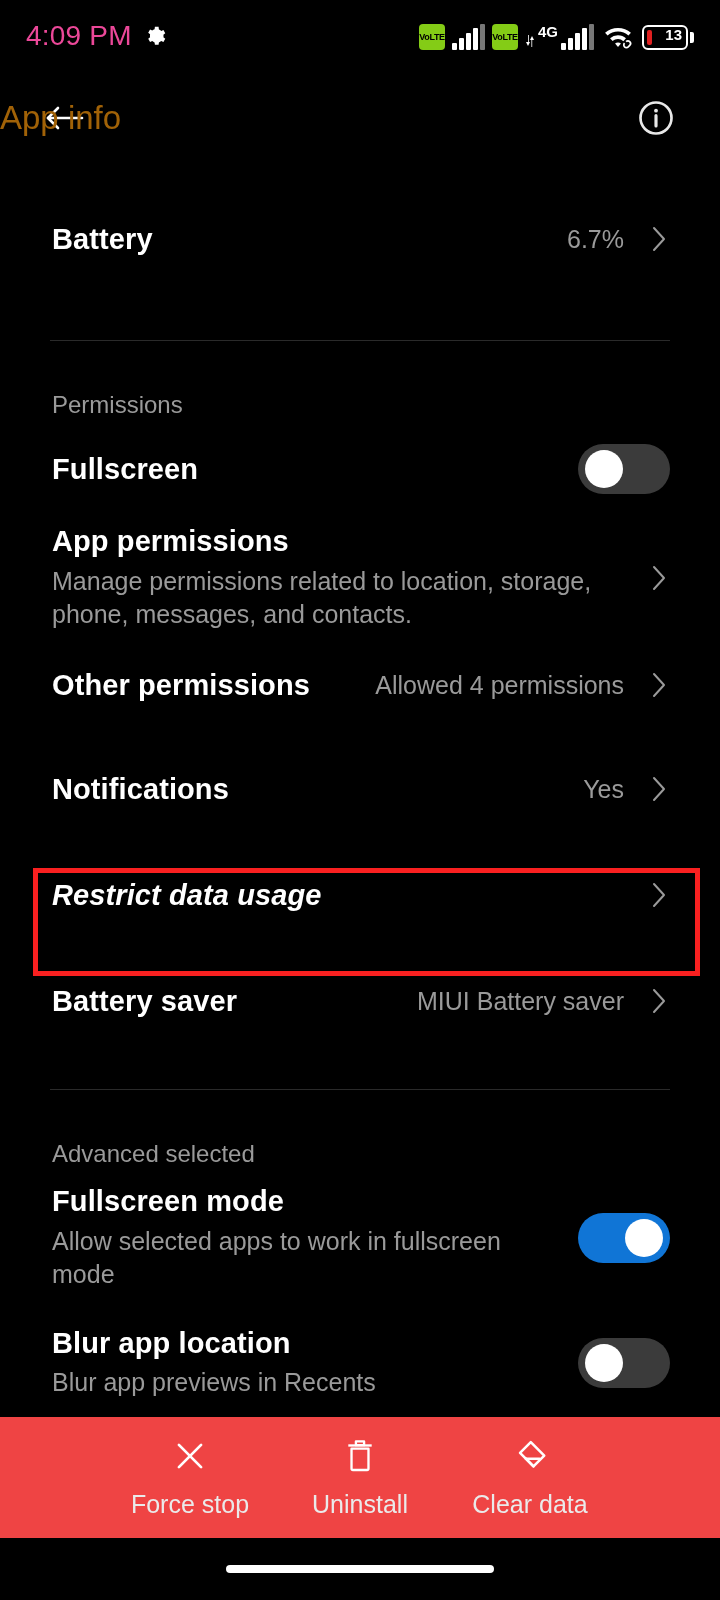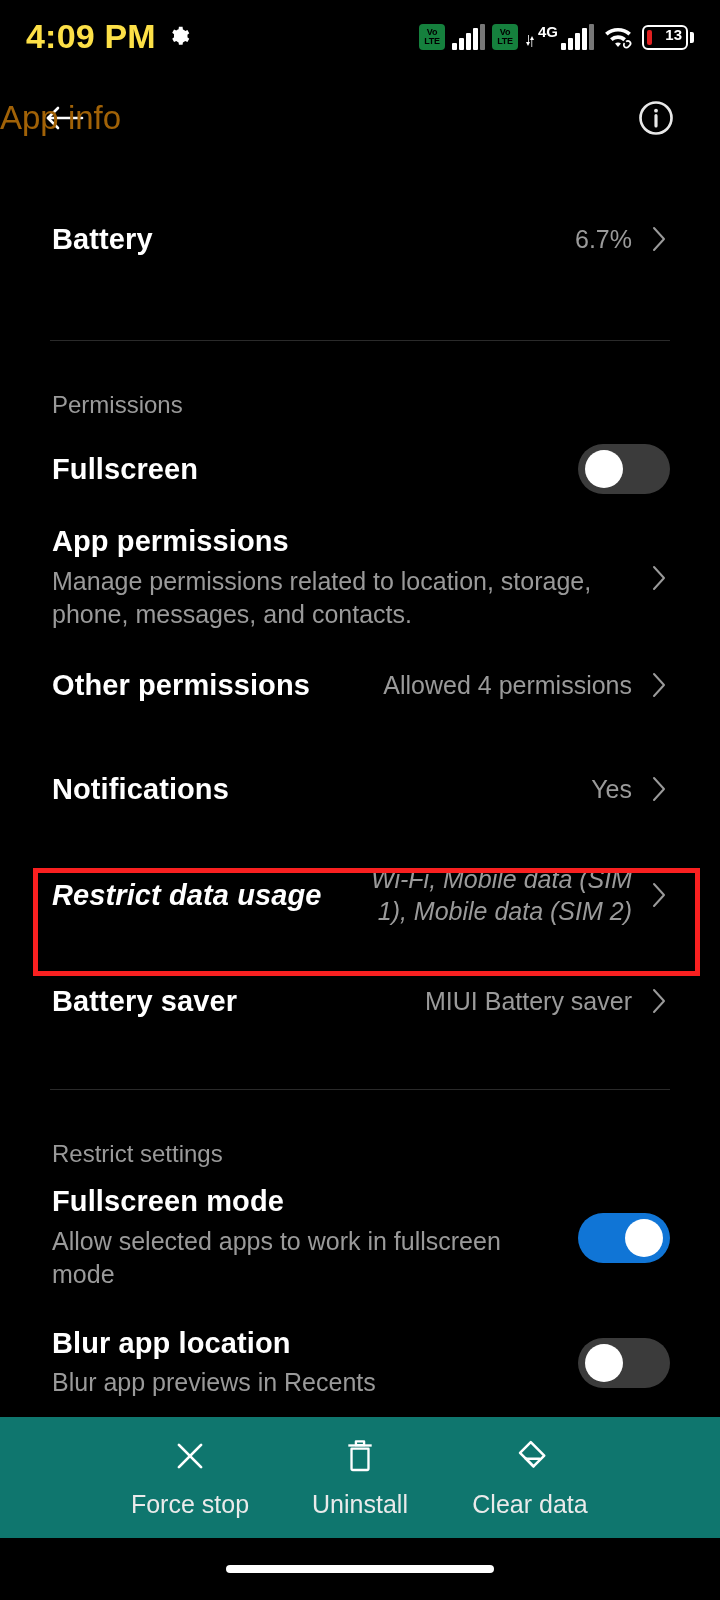--- a/index.html
+++ b/index.html
@@ -17,31 +17,31 @@
   }
 
   
   .statusbar {
     position: absolute; top: 0; left: 0;
     width: 720px; height: 72px;
     display: flex; align-items: center;
     padding: 0 26px;
   }
   .sb-left { display: flex; align-items: center; gap: 12px; }
-  .sb-clock { font-size: 34px; font-weight: 700; letter-spacing: .2px; color: #fde047; }
+  .sb-clock { font-size: 28px; font-weight: 400; letter-spacing: .2px; color: #ec4899; }
   .sb-gear { width: 22px; height: 22px; display: block; }
   .sb-right {
     margin-left: auto;
     display: flex; align-items: flex-end; gap: 7px;
   }
   .volte {
     width: 26px; height: 26px;
-    background: #15803d; color: #000;
+    background: #84cc16; color: #000;
     border-radius: 4px;
-    display: flex; flex-direction: column;
+    display: flex; 
     align-items: center; justify-content: center;
     line-height: 1;
   }
   .volte span { font-size: 9px; font-weight: 700; letter-spacing: -.3px; }
   .bars { display: flex; align-items: flex-end; gap: 2px; height: 26px; }
   .bars i { display: block; width: 5px; background: #fff; border-radius: 1px; }
   .bars i:nth-child(1) { height: 7px; }
   .bars i:nth-child(2) { height: 12px; }
   .bars i:nth-child(3) { height: 17px; }
   .bars i:nth-child(4) { height: 22px; }
@@ -87,20 +87,21 @@
   .content {
     position: absolute; top: 164px; left: 0;
     width: 720px; height: 1253px;
     overflow: hidden;
   }
   .row {
     position: relative;
     display: flex; align-items: center;
     padding: 0 50px 0 52px;
     min-height: 96px;
+    gap: 8px;
   }
   .row-texts { flex: 1 1 auto; min-width: 0; }
   .row-title {
     font-size: 29px; font-weight: 700; color: #fff;
     letter-spacing: .1px; line-height: 1.18;
   }
   .row-sub {
     font-size: 25px; color: #9a9a9a; line-height: 1.34;
     margin-top: 6px; max-width: 545px;
   }
@@ -138,21 +139,21 @@
     width: 667px; height: 108px;
     border: 5px solid #f92020;
     pointer-events: none;
     z-index: 5;
   }
 
   
   .bottombar {
     position: absolute; left: 0; bottom: 62px;
     width: 720px; height: 121px;
-    background: #0f766e;
+    background: #ef4444;
     display: flex; align-items: center; justify-content: center;
     gap: 0;
   }
   .action {
     width: 170px;
     display: flex; flex-direction: column;
     align-items: center; gap: 14px;
   }
   .action-icon { height: 40px; display:flex; align-items:center; justify-content:center; }
   .action-label { font-size: 25px; color: #eaeaea; }
@@ -310,21 +311,20 @@
         <svg width="18" height="30" viewBox="0 0 18 30" fill="none" stroke="#9a9a9a" stroke-width="2" stroke-linecap="round" stroke-linejoin="round">
             <path d="M4 4 L14 15 L4 26"></path>
           </svg>
       </span>
     </div>
 
     <div class="row" style="min-height:108px;font-style:italic;">
       <div class="row-texts">
         <div class="row-title">Restrict data usage</div>
       </div>
-      <div class="row-value" style="max-width:290px;">Wi-Fi, Mobile data (SIM 1), Mobile data (SIM 2)</div>
       <span class="chev">
         <svg width="18" height="30" viewBox="0 0 18 30" fill="none" stroke="#9a9a9a" stroke-width="2" stroke-linecap="round" stroke-linejoin="round">
             <path d="M4 4 L14 15 L4 26"></path>
           </svg>
       </span>
     </div>
 
     <div class="row" style="min-height:104px;">
       <div class="row-texts">
         <div class="row-title">Battery saver</div>
@@ -332,21 +332,21 @@
       <div class="row-value">MIUI Battery saver</div>
       <span class="chev">
         <svg width="18" height="30" viewBox="0 0 18 30" fill="none" stroke="#9a9a9a" stroke-width="2" stroke-linecap="round" stroke-linejoin="round">
             <path d="M4 4 L14 15 L4 26"></path>
           </svg>
       </span>
     </div>
 
     <div class="divider" style="margin-top:36px;"></div>
 
-    <div class="section-label" style="margin-top:50px;">Restrict settings</div>
+    <div class="section-label" style="margin-top:50px;">Advanced selected</div>
 
     <div class="row" style="min-height:120px; padding-top:8px;">
       <div class="row-texts">
         <div class="row-title">Fullscreen mode</div>
         <div class="row-sub">Allow selected apps to work in fullscreen mode</div>
       </div>
       <div class="toggle on">
         <div class="knob"></div>
       </div>
     </div>

